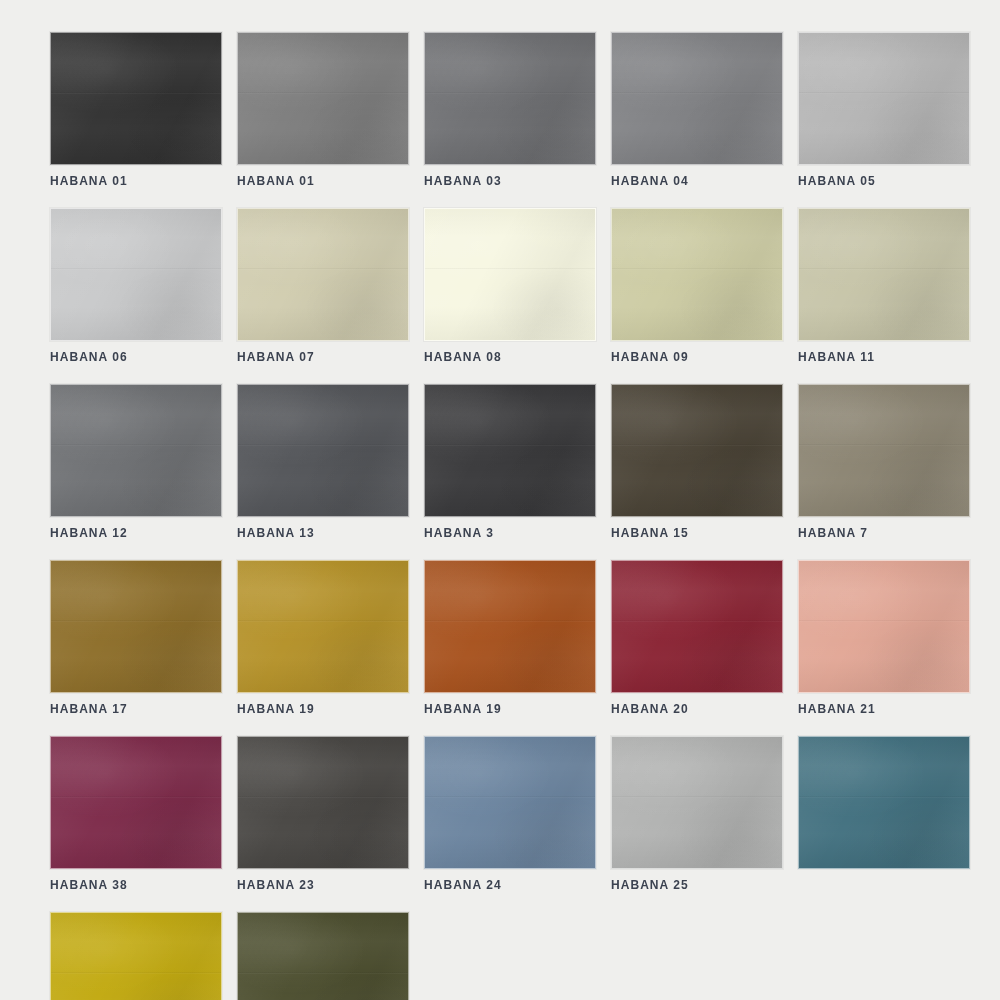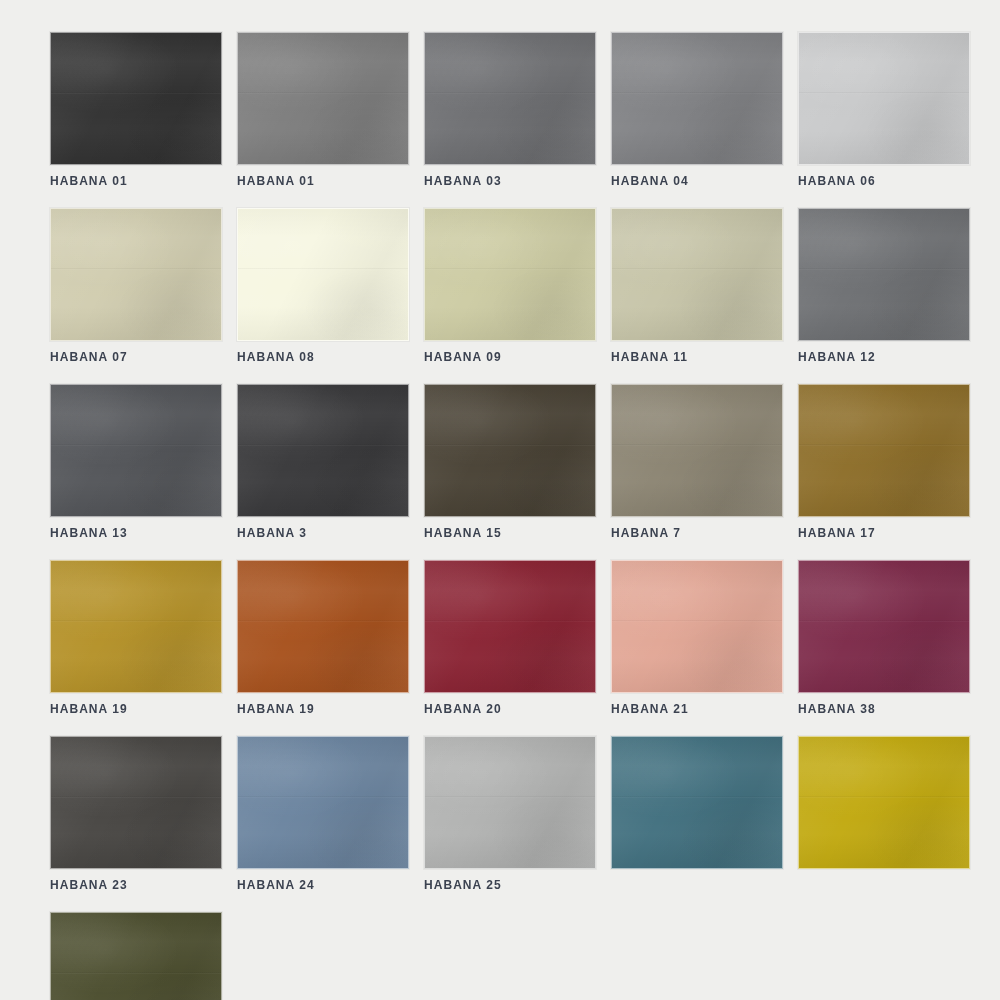--- a/index.html
+++ b/index.html
@@ -106,20 +106,29 @@
       <div class="swatch-card">
         <div class="swatch-chip" style="background-color: rgb(129, 130, 133);">
           <div class="tex tex-a"></div>
           <div class="tex tex-b"></div>
           <div class="tex tex-c"></div>
           <div class="tex tex-seam"></div>
         </div>
         <div class="swatch-label">HABANA 04</div>
       </div>
       <div class="swatch-card">
+        <div class="swatch-chip" style="background-color: rgb(182, 182, 182);">
+          <div class="tex tex-a"></div>
+          <div class="tex tex-b"></div>
+          <div class="tex tex-c"></div>
+          <div class="tex tex-seam"></div>
+        </div>
+        <div class="swatch-label">HABANA 05</div>
+      </div>
+      <div class="swatch-card">
         <div class="swatch-chip" style="background-color: rgb(201, 202, 203);">
           <div class="tex tex-a"></div>
           <div class="tex tex-b"></div>
           <div class="tex tex-c"></div>
           <div class="tex tex-seam"></div>
         </div>
         <div class="swatch-label">HABANA 06</div>
       </div>
       <div class="swatch-card">
         <div class="swatch-chip" style="background-color: rgb(209, 205, 176);">

